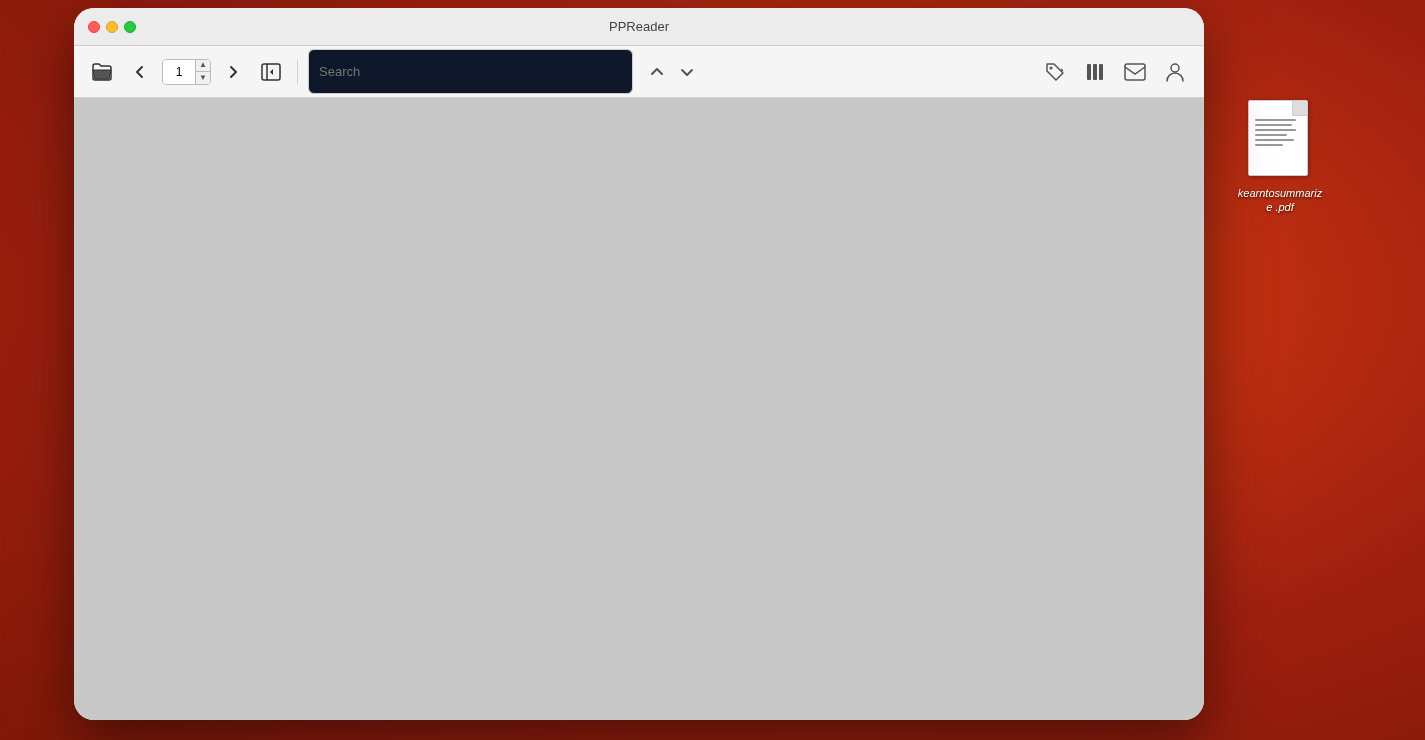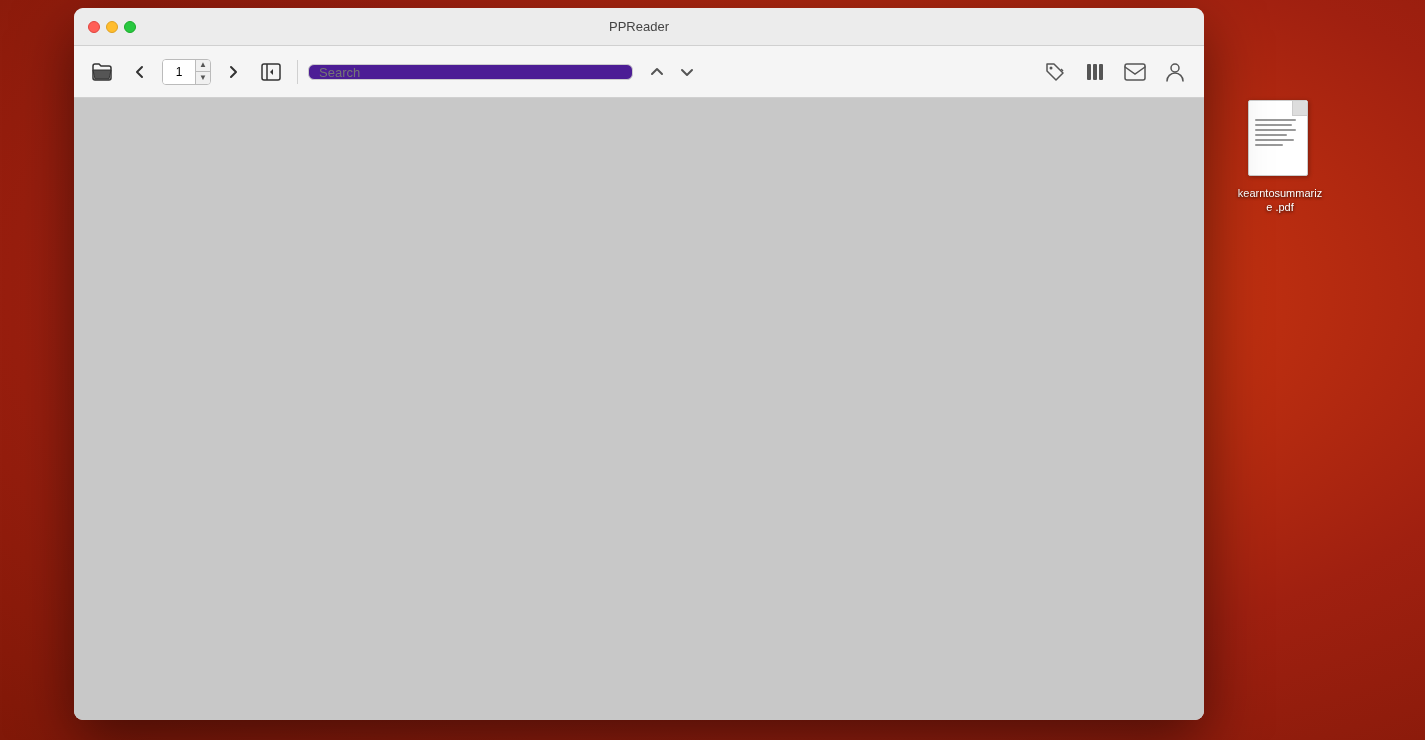--- a/index.html
+++ b/index.html
@@ -32,20 +32,21 @@
       z-index: 1;
     }
 
     .desktop-file-icon {
       display: flex;
       flex-direction: column;
       align-items: center;
       gap: 6px;
       cursor: pointer;
       width: 90px;
+      font-style: italic;
     }
 
     .file-icon-img {
       width: 64px;
       height: 80px;
       position: relative;
     }
 
     .file-icon-paper {
       width: 60px;
@@ -116,21 +117,21 @@
     }
 
     
     .app-window {
       position: absolute;
       top: 8px;
       left: 74px;
       width: 1130px;
       height: 712px;
       background: #e8e8e8;
-      border-radius: 9px;
+      border-radius: 20px;
       box-shadow: 0 20px 60px rgba(0,0,0,0.5);
       overflow: hidden;
       z-index: 10;
     }
 
     
     .title-bar {
       height: 38px;
       background: #ececec;
       border-bottom: 1px solid #d0d0d0;
@@ -245,24 +246,24 @@
     }
 
     .search-wrapper {
       flex: 1;
       max-width: 340px;
       position: relative;
     }
 
     .search-input {
       width: 100%;
-      height: 16px;
+      height: 45px;
       border: 1px solid #ccc;
       border-radius: 6px;
-      background: #4c1d95;
+      background: #0f172a;
       padding: 0 10px;
       font-size: 13px;
       color: #888;
       outline: none;
     }
 
     .search-nav-btns {
       display: flex;
       gap: 2px;
       margin-left: 4px;

